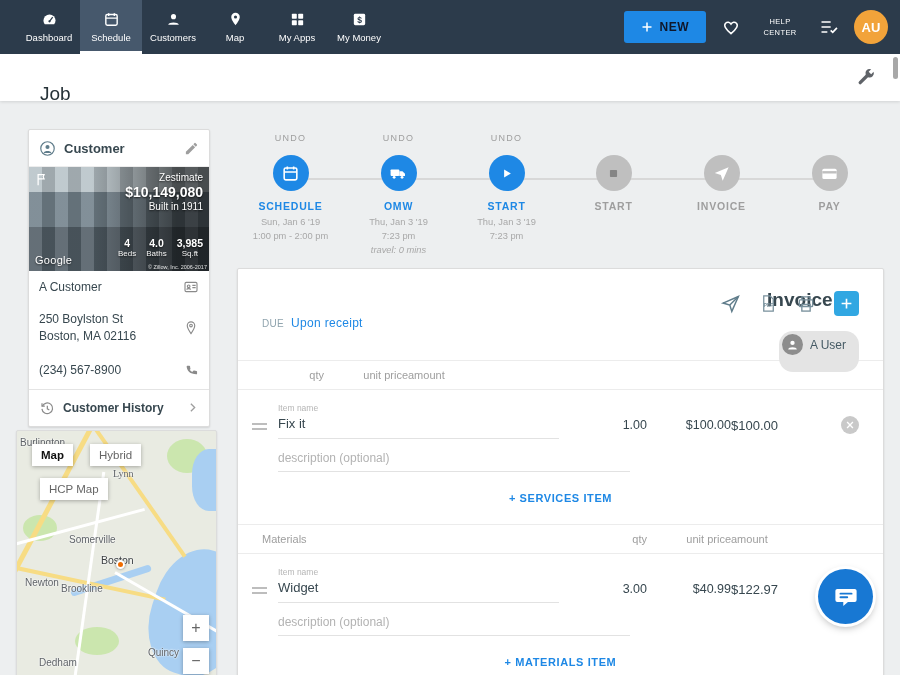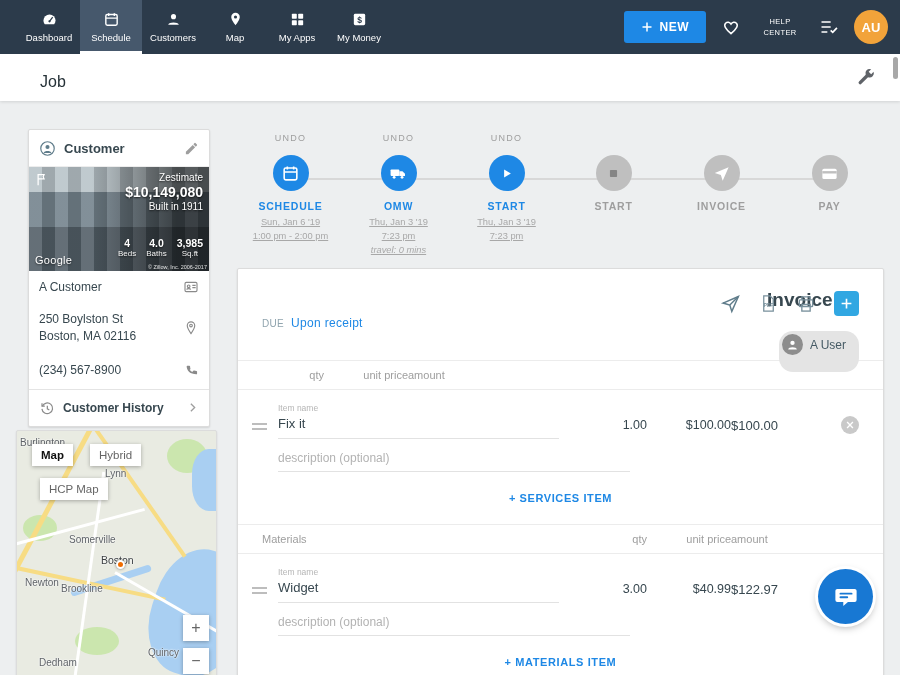--- a/index.html
+++ b/index.html
@@ -12,27 +12,27 @@
   }
   svg { display:block; }
 
   
   .topnav { position:absolute; left:0; top:0; width:900px; height:54px; background:#2c3b4b; display:flex; align-items:stretch; z-index:20; }
   .tabs { display:flex; padding-left:18px; }
   .tab { width:62px; display:flex; flex-direction:column; align-items:center; justify-content:center; gap:4px; color:#fff; font-size:9.5px; cursor:pointer; }
   .tab.active { background:#46586c; box-shadow: inset 0 -3px 0 #fff; }
   .tab svg { width:17px; height:17px; }
   .nav-right { margin-left:auto; display:flex; align-items:center; gap:15px; padding-right:12px; }
-  .new-btn { display:flex; align-items:center; gap:7px; background:#1e88e5; border:none; color:#ffffff; font-weight:bold; font-size:12px; letter-spacing:.5px; padding:9px 17px; border-radius:3px; cursor:pointer; font-family:inherit; }
+  .new-btn { display:flex; align-items:center; gap:7px; background:#1e88e5; border:none; color:#0f172a; font-weight:bold; font-size:12px; letter-spacing:.5px; padding:9px 17px; border-radius:3px; cursor:pointer; font-family:inherit; }
   .help { width:48px; font-size:7.5px; color:#fff; letter-spacing:.4px; text-align:center; line-height:1.5; cursor:pointer; }
   .avatar { width:34px; height:34px; border-radius:50%; background:#f2a33a; color:#fff; font-size:13px; font-weight:bold; display:flex; align-items:center; justify-content:center; cursor:pointer; }
 
   
   .pagebar { position:absolute; left:0; top:54px; width:900px; height:47px; background:#fff; box-shadow:0 1px 3px rgba(0,0,0,.12); z-index:10; }
-  .page-title { position:absolute; left:40px; top:4px; line-height:47px; font-size:16px; color:#263238; }
+  .page-title { position:absolute; left:40px; top:16px; line-height:47px; font-size:19px; color:#263238; }
   .page-tool { position:absolute; right:24px; top:13px; }
   .scroll-thumb { position:absolute; right:2px; top:57px; width:5px; height:22px; background:#a8a8a8; border-radius:3px; z-index:30; }
 
   
   .card { position:absolute; background:#fff; border:1px solid #dcdcdc; border-radius:2px; box-shadow:0 1px 2px rgba(0,0,0,.12); }
 
   
   .cust { left:28px; top:129px; width:182px; }
   .chead { height:37px; display:flex; align-items:center; gap:8px; padding:0 10px; border-bottom:1px solid #ededed; }
   .chead .t { font-size:13px; font-weight:bold; color:#37474f; }
@@ -79,21 +79,21 @@
   .stepper .line { position:absolute; left:54px; right:54px; top:45px; height:2px; background:#d8d8d8; }
   .step { position:absolute; top:0; width:107px; text-align:center; }
   .step .undo { height:15px; font-size:9px; letter-spacing:1.2px; color:#9e9e9e; cursor:pointer; }
   .step .circle { width:36px; height:36px; border-radius:50%; margin:7px auto 0; display:flex; align-items:center; justify-content:center; cursor:pointer; position:relative; z-index:2; }
   .step .circle.on { background:#1e88e5; }
   .step .circle.off { background:#bfbfbf; }
   .step .circle svg { width:19px; height:19px; }
   .step .slabel { margin-top:9px; font-size:10.5px; font-weight:bold; letter-spacing:.8px; }
   .step .slabel.on { color:#1e88e5; }
   .step .slabel.off { color:#9e9e9e; }
-  .step .sdates { margin-top:4px; font-size:9.3px; color:#a8a8a8; line-height:1.5;text-decoration:underline; }
+  .step .sdates { margin-top:4px; font-size:9.3px; color:#a8a8a8; line-height:1.5; }
   .step .travel { font-style:italic; }
 
   
   .inv { left:237px; top:268px; width:647px; height:440px; }
   .inv-head { position:relative; padding:20px 24px 0; }
   .inv-title { font-size:19px; font-weight:bold; color:#37474f;text-align:right; }
   .inv-title .num { color:#1e88e5; font-weight:bold; }
   .due { margin-top:5px; font-size:10px; color:#90a4ae; letter-spacing:.3px; }
   .due a { font-size:12px; color:#1e88e5; text-decoration:none; margin-left:4px; cursor:pointer; }
   .inv-actions { position:absolute; top:22px; right:24px; display:flex; align-items:center; gap:18px; }
@@ -326,21 +326,21 @@
   <div class="water" style="right:-18px;top:18px;width:42px;height:62px;border-radius:40%;"></div>
   <div class="water" style="left:52px;top:146px;width:84px;height:7px;border-radius:4px;transform:rotate(-18deg);"></div>
   <div class="road y" style="left:30px;top:-30px;width:5px;height:210px;transform:rotate(28deg);"></div>
   <div class="road y" style="left:120px;top:-20px;width:4px;height:160px;transform:rotate(-35deg);"></div>
   <div class="road y" style="left:-10px;top:150px;width:160px;height:4px;transform:rotate(12deg);"></div>
   <div class="road" style="left:70px;top:40px;width:3px;height:220px;transform:rotate(8deg);"></div>
   <div class="road" style="left:-10px;top:95px;width:140px;height:3px;transform:rotate(-15deg);"></div>
   <div class="road" style="left:90px;top:170px;width:120px;height:3px;transform:rotate(30deg);"></div>
 
   <span class="mlabel" style="left:3px;top:6px;">Burlington</span>
-  <span class="mlabel" style="left:88px;top:37px;">Lynn</span>
+  <span class="mlabel" style="left:96px;top:37px;font-family:Liberation Serif, serif;">Lynn</span>
   <span class="mlabel" style="left:52px;top:103px;">Somerville</span>
   <span class="mlabel big" style="left:84px;top:123px;">Boston</span>
   <span class="mlabel" style="left:8px;top:146px;">Newton</span>
   <span class="mlabel" style="left:44px;top:152px;">Brookline</span>
   <span class="mlabel" style="left:131px;top:216px;">Quincy</span>
   <span class="mlabel" style="left:22px;top:226px;">Dedham</span>
   <div class="marker" style="left:99px;top:129px;"></div>
 
   <div class="mbtn sel" style="left:15px;top:13px;">Map</div>
   <div class="mbtn" style="left:73px;top:13px;">Hybrid</div>

